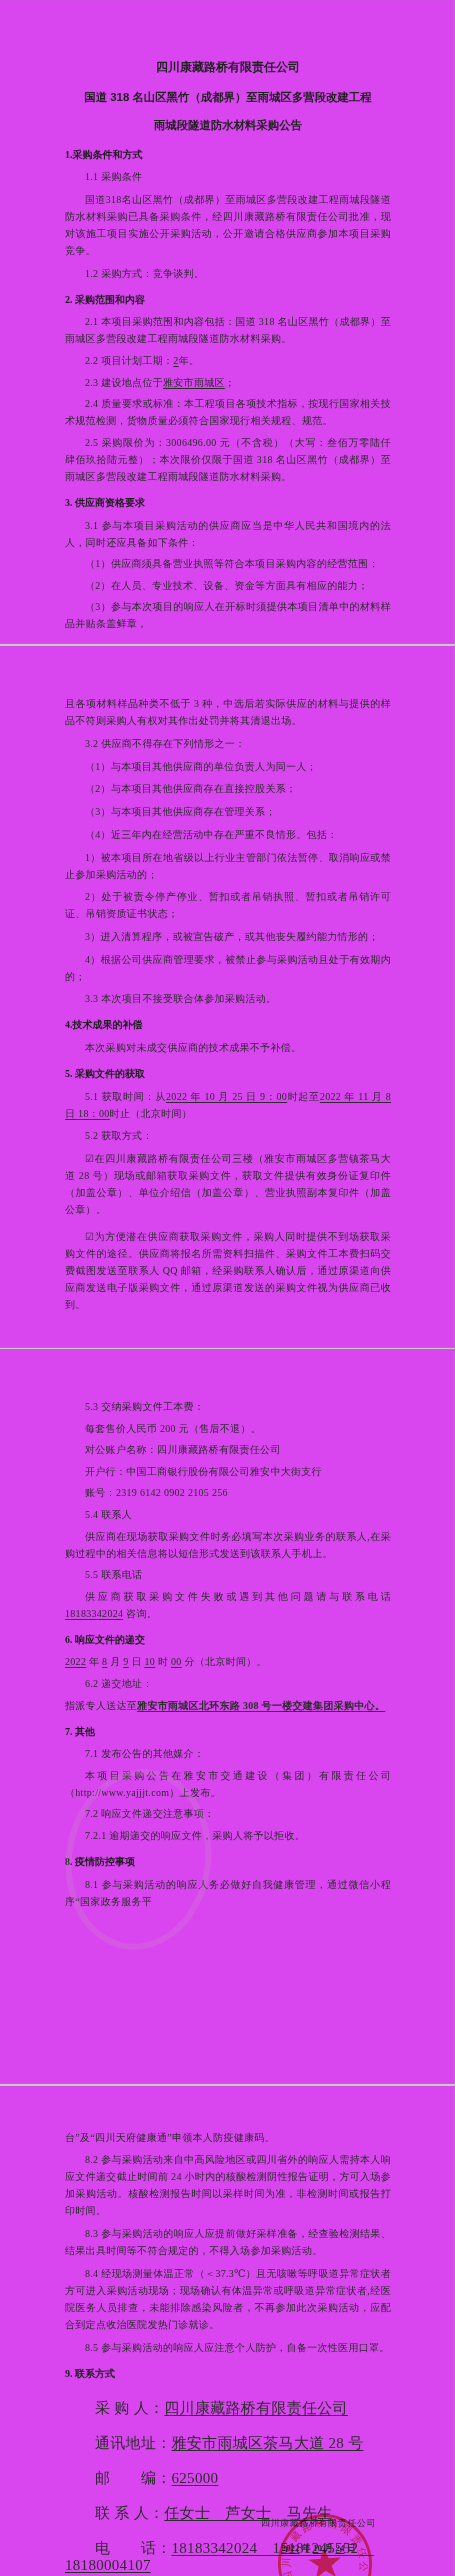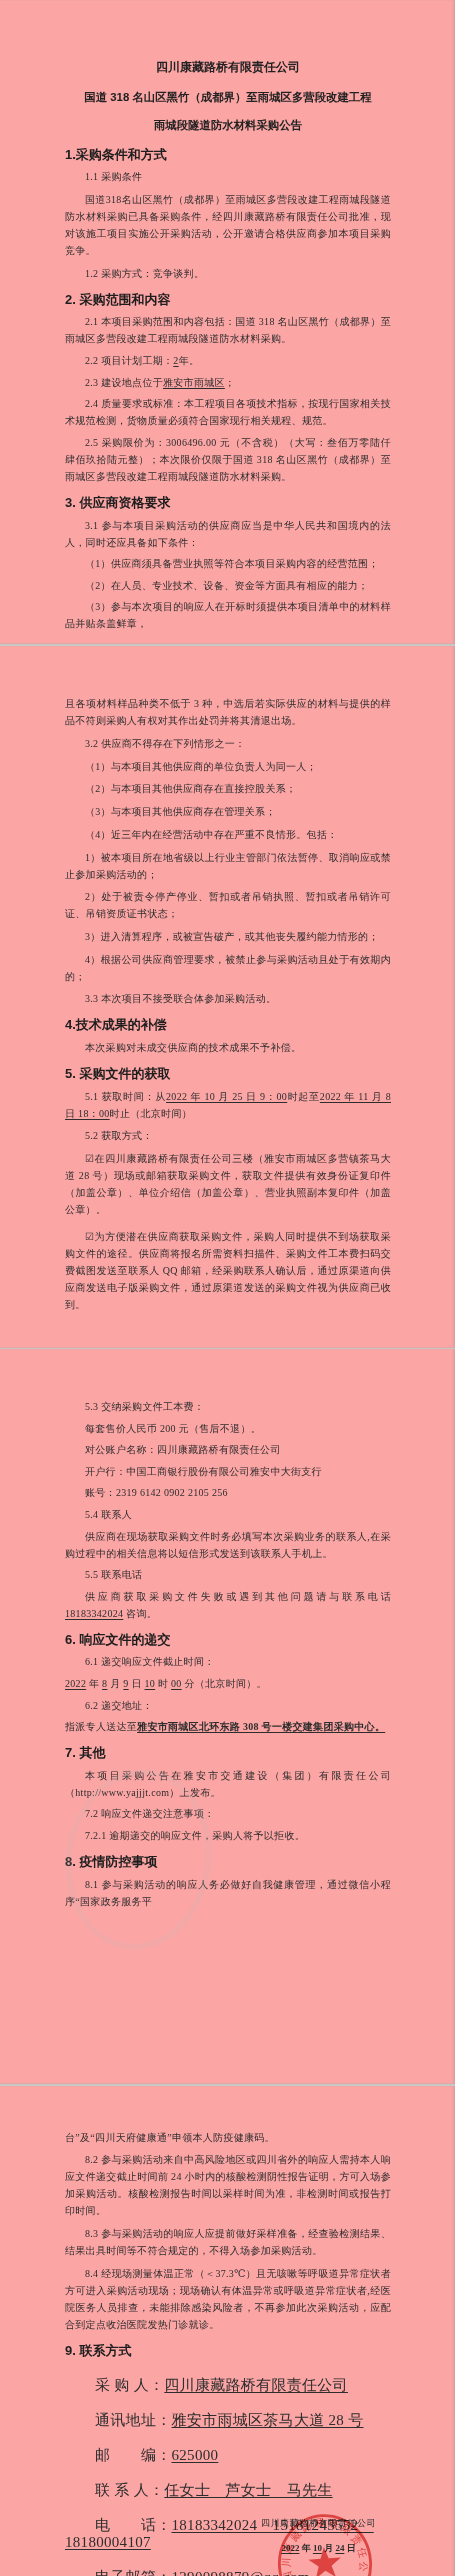--- a/index.html
+++ b/index.html
@@ -7,21 +7,21 @@
     width:455px;
     background:#e8e8e5;
     font-family:"Liberation Serif","DejaVu Serif",serif;
     color:#2d2d2d;
     -webkit-font-smoothing:antialiased;
   }
   .canvas{width:455px;}
   .page{
     position:relative;
     width:455px;
-    background:#fca5a5;
+    background:#d946ef;
     overflow:hidden;
     box-shadow: inset -1.7px 0 1.7px rgba(150,150,148,0.35), inset 0 -0.6px 0 rgba(170,170,168,0.4);
   }
   .page-gap{height:1.7px;background:#c7c7c4;}
   .page1{height:644px;}
   .page2{height:702px;}
   .page3{height:735px;}
   .page4{height:616px;}
   .content{padding:0 64px 0 65px;}
   .p1-content{padding-top:59px;}
@@ -34,24 +34,24 @@
     font-family:"Liberation Sans","DejaVu Sans",sans-serif;
     font-weight:700;
     color:#222;
     font-size:12px;
     line-height:16px;
     margin:0 0 13.7px 0;
   }
   .doc-title.sub{font-size:11.4px;margin-bottom:12.5px;}
 
   h2.sec{
-    font-family:Liberation Sans, sans-serif;
+    font-family:Liberation Serif, serif;
     font-weight:700;
     color:#1d1d1d;
-    font-size:13px;
+    font-size:10px;
     line-height:17px;
     margin:9px 0 5.7px 0;
   }
   p{
     font-size:10px;
     line-height:17px;
     margin:5.7px 0;
     text-align:justify;
     letter-spacing:0.3px;
   }
@@ -160,43 +160,44 @@
       <p class="ind tight">每套售价人民币 200 元（售后不退）。</p>
       <p class="ind tight">对公账户名称：四川康藏路桥有限责任公司</p>
       <p class="ind tight">开户行：中国工商银行股份有限公司雅安中大街支行</p>
       <p class="ind tight">账号：2319 6142 0902 2105 256</p>
       <p class="ind tight">5.4 联系人</p>
       <p class="ind tight">供应商在现场获取采购文件时务必填写本次采购业务的联系人,在采购过程中的相关信息将以短信形式发送到该联系人手机上。</p>
       <p class="ind tight">5.5 联系电话</p>
       <p class="ind tight"><span>供应商获取采购文件失败或遇到其他问题请与联系电话 </span><span class="u">18183342024</span><span> 咨询。</span></p>
 
       <h2 class="sec">6. 响应文件的递交</h2>
-      <p class="ind tight">6.1 递交响应文件截止时间：</p>
       <p class="tight"><span class="u">2022</span><span> 年 </span><span class="u">8</span><span> 月 </span><span class="u">9</span><span> 日 </span><span class="u">10</span><span> 时 </span><span class="u">00</span><span> 分（北京时间）。</span></p>
       <p class="ind tight">6.2 递交地址：</p>
       <p class="tight"><span>指派专人送达至</span><span class="bu">雅安市雨城区北环东路 308 号一楼交建集团采购中心。</span></p>
 
       <h2 class="sec">7. 其他</h2>
+      <p class="ind tight">7.1 发布公告的其他媒介：</p>
       <p class="ind tight">本项目采购公告在雅安市交通建设（集团）有限责任公司（http://www.yajjjt.com）上发布。</p>
       <p class="ind tight">7.2 响应文件递交注意事项：</p>
       <p class="ind tight">7.2.1 逾期递交的响应文件，采购人将予以拒收。</p>
 
       <h2 class="sec">8. 疫情防控事项</h2>
       <p class="ind tight">8.1 参与采购活动的响应人务必做好自我健康管理，通过微信小程序“国家政务服务平</p>
     </div>
   </div>
 
   <div class="page-gap"></div>
 
   <div class="page page4">
     <div class="content p4-content">
       <p>台”及“四川天府健康通”申领本人防疫健康码。</p>
       <p class="ind">8.2 参与采购活动来自中高风险地区或四川省外的响应人需持本人响应文件递交截止时间前 24 小时内的核酸检测阴性报告证明，方可入场参加采购活动。核酸检测报告时间以采样时间为准，非检测时间或报告打印时间。</p>
       <p class="ind">8.3 参与采购活动的响应人应提前做好采样准备，经查验检测结果、结果出具时间等不符合规定的，不得入场参加采购活动。</p>
       <p class="ind">8.4 经现场测量体温正常（＜37.3℃）且无咳嗽等呼吸道异常症状者方可进入采购活动现场；现场确认有体温异常或呼吸道异常症状者,经医院医务人员排查，未能排除感染风险者，不再参加此次采购活动，应配合到定点收治医院发热门诊就诊。</p>
+      <p class="ind">8.5 参与采购活动的响应人应注意个人防护，自备一次性医用口罩。</p>
 
       <h2 class="sec">9. 联系方式</h2>
       <div class="contact-row"><span>采 购 人：</span><span class="u">四川康藏路桥有限责任公司</span></div>
       <div class="contact-row"><span>通讯地址：</span><span class="u">雅安市雨城区茶马大道 28 号</span></div>
       <div class="contact-row"><span>邮　　编：</span><span class="u">625000</span></div>
       <div class="contact-row"><span>联 系 人：</span><span class="u">任女士　芦女士　马先生</span></div>
       <div class="contact-row"><span>电　　话：</span><span class="u">18183342024　15181245552　18180004107</span></div>
       <div class="contact-row"><span>电子邮箱：</span><span class="u">1290098879@qq.com</span></div>
     </div>
 

